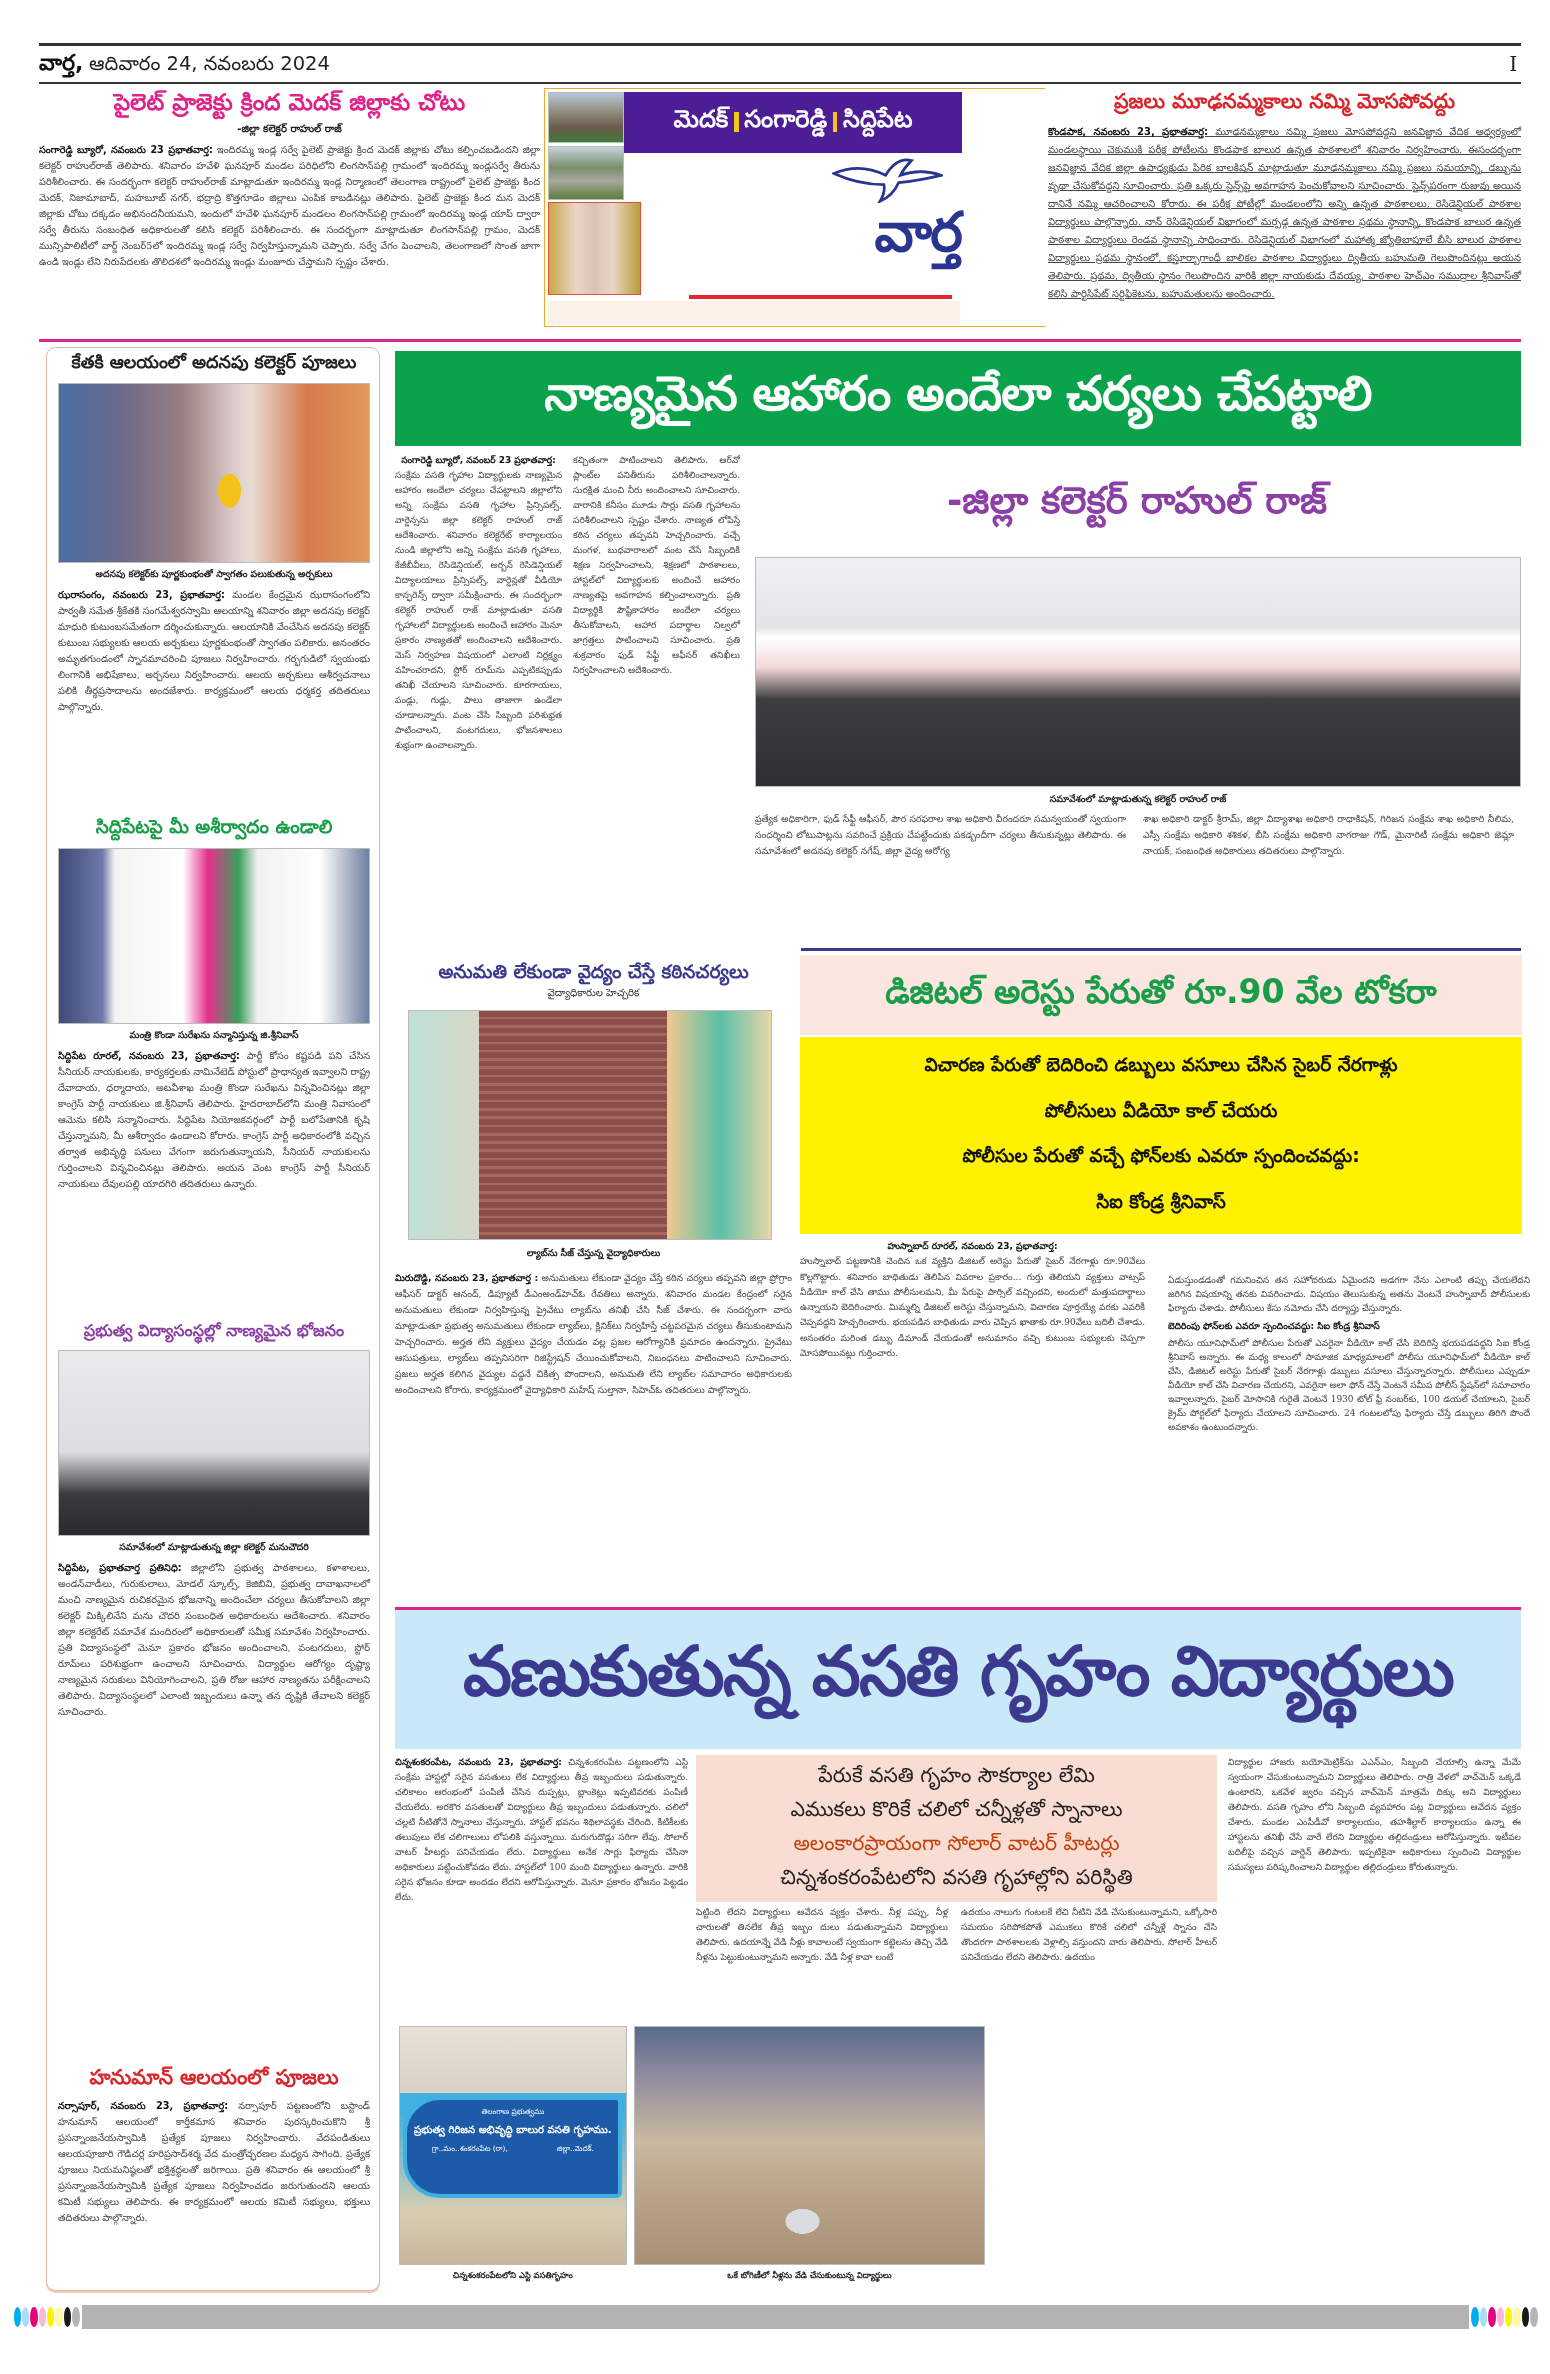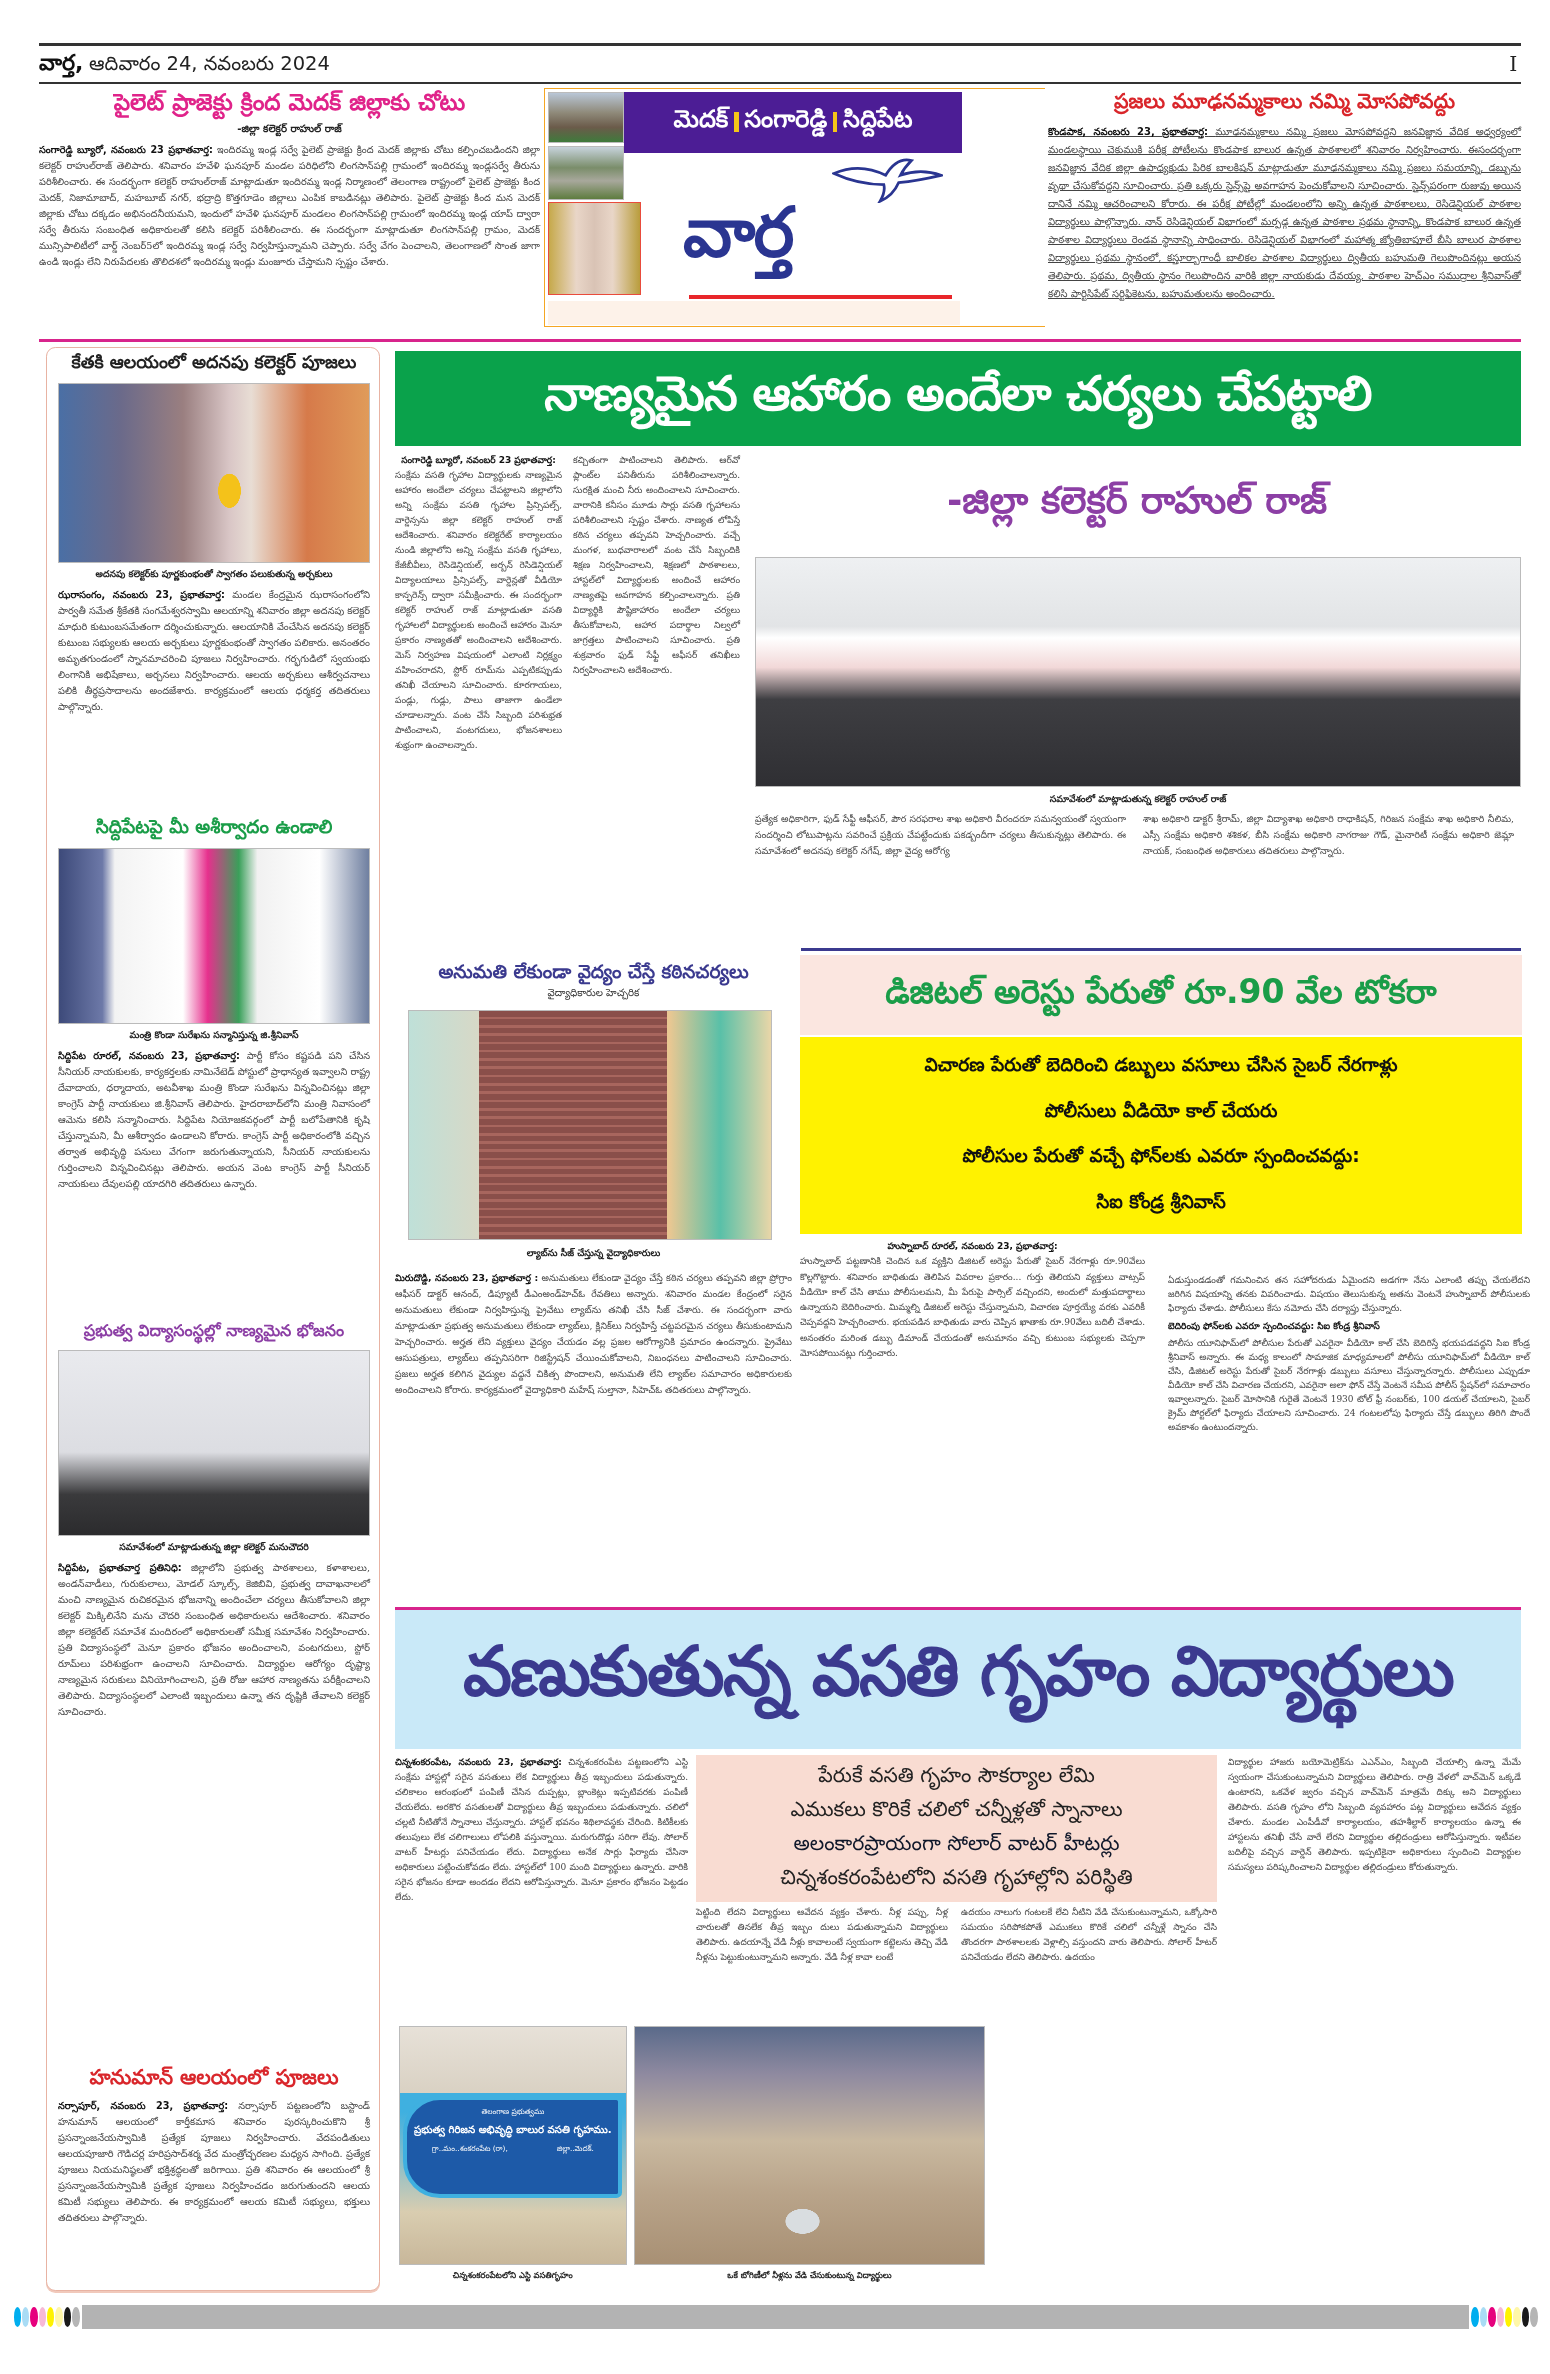--- a/index.html
+++ b/index.html
@@ -66,21 +66,21 @@
     <span style="width:4.6px;height:20.4px;background:#f5c518;display:inline-block;"></span>
     <span style="color:#fff;font-size:24px;font-weight:700;">సంగారెడ్డి</span>
     <span style="width:4.6px;height:20.4px;background:#f5c518;display:inline-block;"></span>
     <span style="color:#fff;font-size:24px;font-weight:700;">సిద్దిపేట</span>
   </div>
 
   <svg class="abs" style="left:288px;top:67px;" width="111" height="48" viewBox="0 0 120 52">
     <path d="M2 20 Q30 8 58 22 Q70 2 86 6 Q78 14 74 22 Q96 14 118 22 Q92 28 72 30 Q66 44 52 50 Q58 40 56 32 Q28 32 2 20 Z" fill="#fff" stroke="#2a3591" stroke-width="3"></path>
   </svg>
 
-  <div class="abs" style="left:139px;top:93px;width:278px;text-align:left;font-size:69px;font-weight:900;color:#2a3591;line-height:102px;letter-spacing:-1.9px;">వార్త</div>
+  <div class="abs" style="left:139px;top:93px;width:278px;text-align:right;font-size:55px;font-weight:900;color:#2a3591;line-height:102px;letter-spacing:-1.9px;">వార్త</div>
   <div class="abs" style="left:145px;top:207px;width:263px;height:3.7px;background:#e8262a;"></div>
   <div class="abs" style="left:3.7px;top:213px;width:412px;height:24px;background:#fdf2e9;"></div>
 </section>
 
 <section class="abs" style="left:1048px;top:85px;width:473px;height:250px;">
   <h1 class="h-red" style="font-size:20.4px;text-align:center;margin:3.7px 0 5.6px 0;">ప్రజలు మూఢనమ్మకాలు నమ్మి మోసపోవద్దు</h1>
   <p class="body-text" style="font-size:10px;line-height:18px;text-decoration:underline;">
     <b>కొండపాక, నవంబరు 23, ప్రభాతవార్త:</b>
     <span>మూఢనమ్మకాలు నమ్మి ప్రజలు మోసపోవద్దని జనవిజ్ఞాన వేదిక అధ్వర్యంలో మండలస్థాయి చెకుముకి పరీక్ష పోటీలను కొండపాక బాలుర ఉన్నత పాఠశాలలో శనివారం నిర్వహించారు. ఈసందర్భంగా జనవిజ్ఞాన వేదిక జిల్లా ఉపాధ్యక్షుడు పిరిక బాలకిషన్ మాట్లాడుతూ మూఢనమ్మకాలు నమ్మి ప్రజలు సమయాన్ని, డబ్బును వృథా చేసుకోవద్దని సూచించారు. ప్రతి ఒక్కరు సైన్స్‌పై అవగాహన పెంచుకోవాలని సూచించారు. సైన్స్‌పరంగా రుజువు అయిన దానినే నమ్మి ఆచరించాలని కోరారు. ఈ పరీక్ష పోటీల్లో మండలంలోని అన్ని ఉన్నత పాఠశాలలు, రెసిడెన్షియల్ పాఠశాల విద్యార్థులు పాల్గొన్నారు. నాన్ రెసిడెన్షియల్ విభాగంలో మర్పడ్గ ఉన్నత పాఠశాల ప్రథమ స్థానాన్ని, కొండపాక బాలుర ఉన్నత పాఠశాల విద్యార్థులు రెండవ స్థానాన్ని సాధించారు. రెసిడెన్షియల్ విభాగంలో మహాత్మ జ్యోతిబాపూలే బీసి బాలుర పాఠశాల విద్యార్థులు ప్రథమ స్థానంలో, కస్తూర్బాగాంధీ బాలికల పాఠశాల విద్యార్థులు ద్వితీయ బహుమతి గెలుపొందినట్లు అయన తెలిపారు. ప్రథమ, ద్వితీయ స్థానం గెలుపొందిన వారికి జిల్లా నాయకుడు దేవయ్య, పాఠశాల హెచ్‌ఎం సముద్రాల శ్రీనివాస్‌తో కలిసి పార్టిసిపేట్ సర్టిఫికెటను, బహుమతులను అందించారు.</span>
   </p>
@@ -208,21 +208,21 @@
   <div class="abs" style="left:0;top:0;width:1126px;height:139px;background:#c9e9f8;display:flex;align-items:center;justify-content:center;">
     <h1 class="h-violet" style="font-size:69px;letter-spacing:-1.9px;">వణుకుతున్న వసతి గృహం విద్యార్థులు</h1>
   </div>
   <div class="abs body-text" style="left:0;top:145px;width:293px;font-size:9px;line-height:15px;">
     <b>చిన్నశంకరంపేట, నవంబరు 23, ప్రభాతవార్త:</b>
     <span>చిన్నశంకరంపేట పట్టణంలోని ఎస్టి సంక్షేమ హాస్టల్లో సరైన వసతులు లేక విద్యార్థులు తీవ్ర ఇబ్బందులు పడుతున్నారు. చలికాలం ఆరంభంలో పంపిణీ చేసిన దుప్పట్లు, బ్లాంకెట్లు ఇప్పటివరకు పంపిణీ చేయలేదు. అరకొర వసతులతో విద్యార్థులు తీవ్ర ఇబ్బందులు పడుతున్నారు. చలిలో చల్లటి నీటితోనే స్నానాలు చేస్తున్నారు. హాస్టల్ భవనం శిథిలావస్థకు చేరింది. కిటికీలకు తలుపులు లేక చలిగాలులు లోపలికి వస్తున్నాయి. మరుగుదొడ్లు సరిగా లేవు. సోలార్ వాటర్ హీటర్లు పనిచేయడం లేదు. విద్యార్థులు అనేక సార్లు ఫిర్యాదు చేసినా అధికారులు పట్టించుకోవడం లేదు. హాస్టల్‌లో 100 మంది విద్యార్థులు ఉన్నారు. వారికి సరైన భోజనం కూడా అందడం లేదని ఆరోపిస్తున్నారు. మెనూ ప్రకారం భోజనం పెట్టడం లేదు.</span>
   </div>
   <div class="abs" style="left:301px;top:145px;width:521px;height:147px;background:#f9dcd2;display:flex;flex-direction:column;align-items:center;justify-content:space-around;padding:5.6px 0;">
     <div style="font-size:20.4px;color:#222;">పేరుకే వసతి గృహం సౌకర్యాల లేమి</div>
     <div style="font-size:20.4px;color:#222;">ఎముకలు కొరికే చలిలో చన్నీళ్లతో స్నానాలు</div>
-    <div style="font-size:20.4px;color:#0f172a;">అలంకారప్రాయంగా సోలార్ వాటర్ హీటర్లు</div>
+    <div style="font-size:20.4px;color:#c2410c;">అలంకారప్రాయంగా సోలార్ వాటర్ హీటర్లు</div>
     <div style="font-size:20.4px;color:#222;">చిన్నశంకరంపేటలోని వసతి గృహాల్లోని పరిస్థితి</div>
   </div>
   <div class="abs body-text" style="left:301px;top:295px;width:252px;font-size:9px;line-height:15px;">
     <span>పెట్టింది లేదని విద్యార్థులు ఆవేదన వ్యక్తం చేశారు. నీళ్ల పప్పు, నీళ్ల చారులతో తినలేక తీవ్ర ఇబ్బం దులు పడుతున్నామని విద్యార్థులు తెలిపారు. ఉదయాన్నే వేడి నీళ్లు కావాలంటే స్వయంగా కట్టెలను తెచ్చి వేడి నీళ్లను పెట్టుకుంటున్నామని అన్నారు. వేడి నీళ్ల కావా లంటే</span>
   </div>
   <div class="abs body-text" style="left:566px;top:295px;width:256px;font-size:9px;line-height:15px;">
     <span>ఉదయం నాలుగు గంటలకే లేచి నీటిని వేడి చేసుకుంటున్నామని, ఒక్కోసారి సమయం సరిపోకపోతే ఎముకలు కొరికే చలిలో చన్నీళ్లే స్నానం చేసి తొందరగా పాఠశాలలకు వెళ్లాల్సి వస్తుందని వారు తెలిపారు. సోలార్ హీటర్ పనిచేయడం లేదని తెలిపారు. ఉదయం</span>
   </div>
   <div class="abs body-text" style="left:833px;top:145px;width:293px;font-size:9px;line-height:15px;">
     <span>విద్యార్థుల హాజరు బయోమెట్రిక్‌ను ఎఎన్ఎం, సిబ్బంది చేయాల్సి ఉన్నా మేమే స్వయంగా చేసుకుంటున్నామని విద్యార్థులు తెలిపారు. రాత్రి వేళలో వాచ్‌మెన్ ఒక్కడే ఉంటారని, ఒకవేళ జ్వరం వచ్చిన వాచ్‌మెన్ మాత్రమే దిక్కు అని విద్యార్థులు తెలిపారు. వసతి గృహం లోని సిబ్బంది వ్యవహారం పట్ల విద్యార్థులు ఆవేదన వ్యక్తం చేశారు. మండల ఎంపీడీవో కార్యాలయం, తహశీల్దార్ కార్యాలయం ఉన్నా ఈ హాస్టలను తనిఖీ చేసే వారే లేరని విద్యార్థుల తల్లిదండ్రులు ఆరోపిస్తున్నారు. ఇటీవల బదిలీపై వచ్చిన వార్డెన్ తెలిపారు. ఇప్పటికైనా అధికారులు స్పందించి విద్యార్థుల సమస్యలు పరిష్కరించాలని విద్యార్థుల తల్లిదండ్రులు కోరుతున్నారు.</span>

